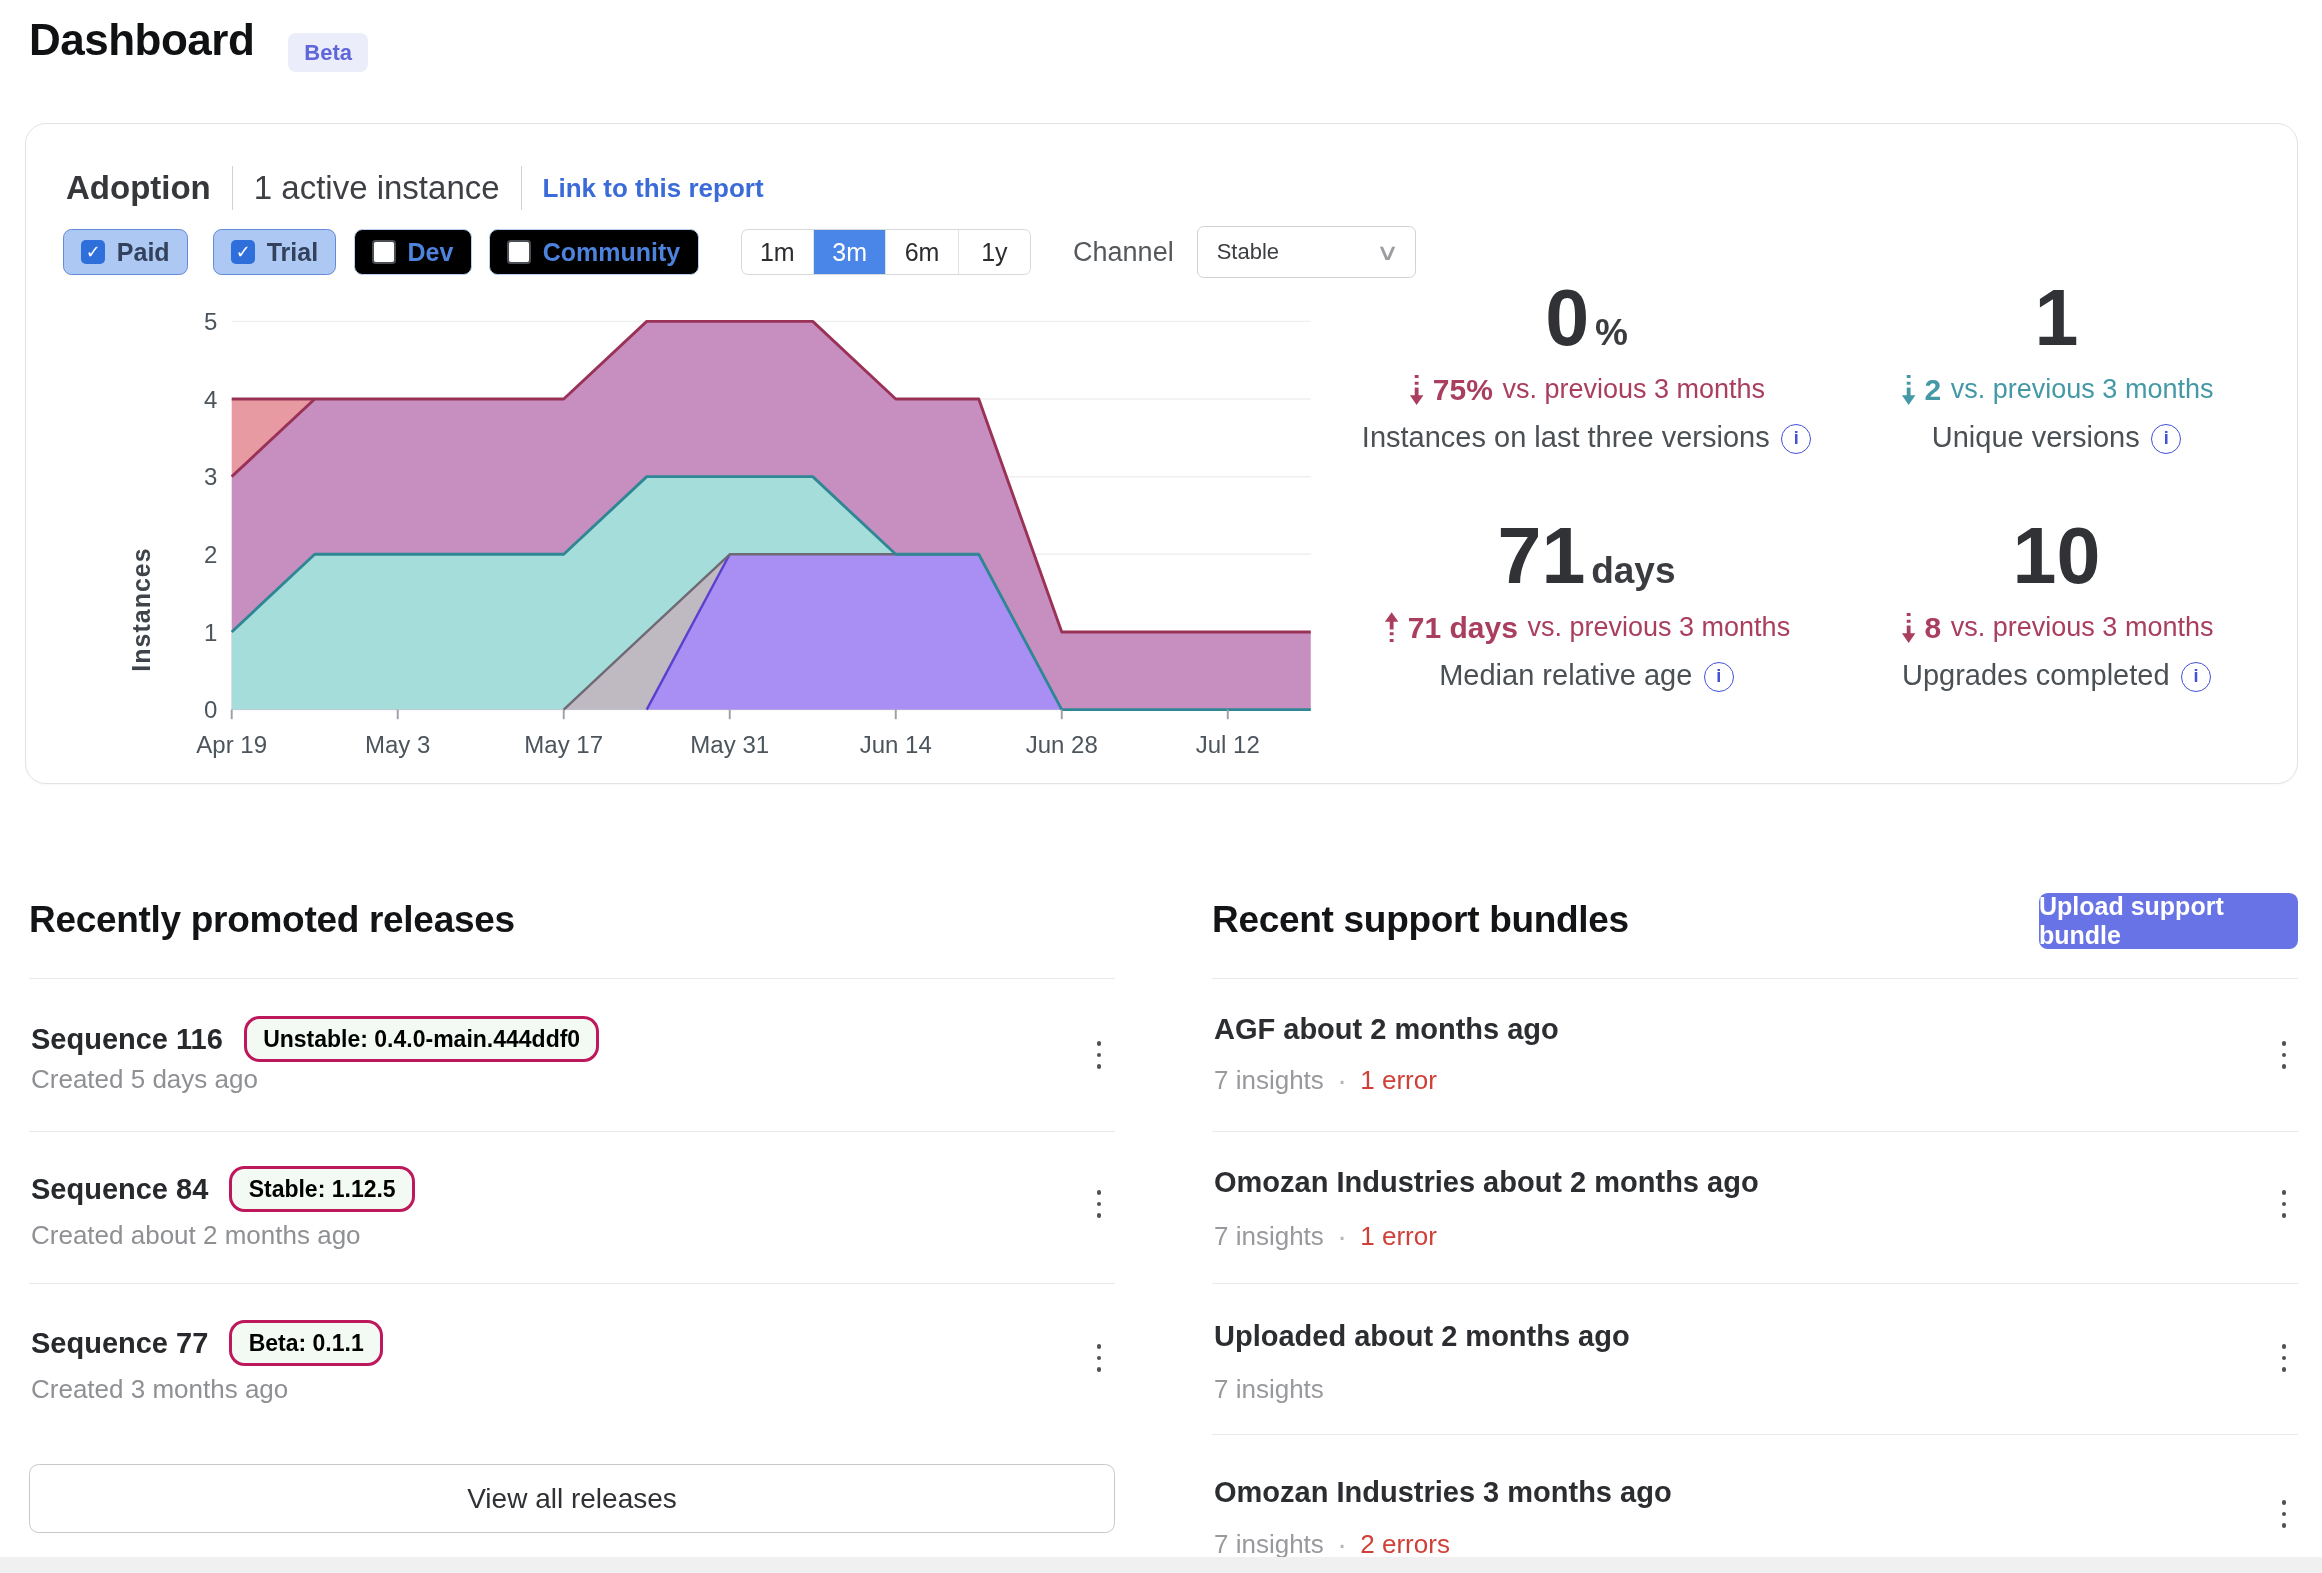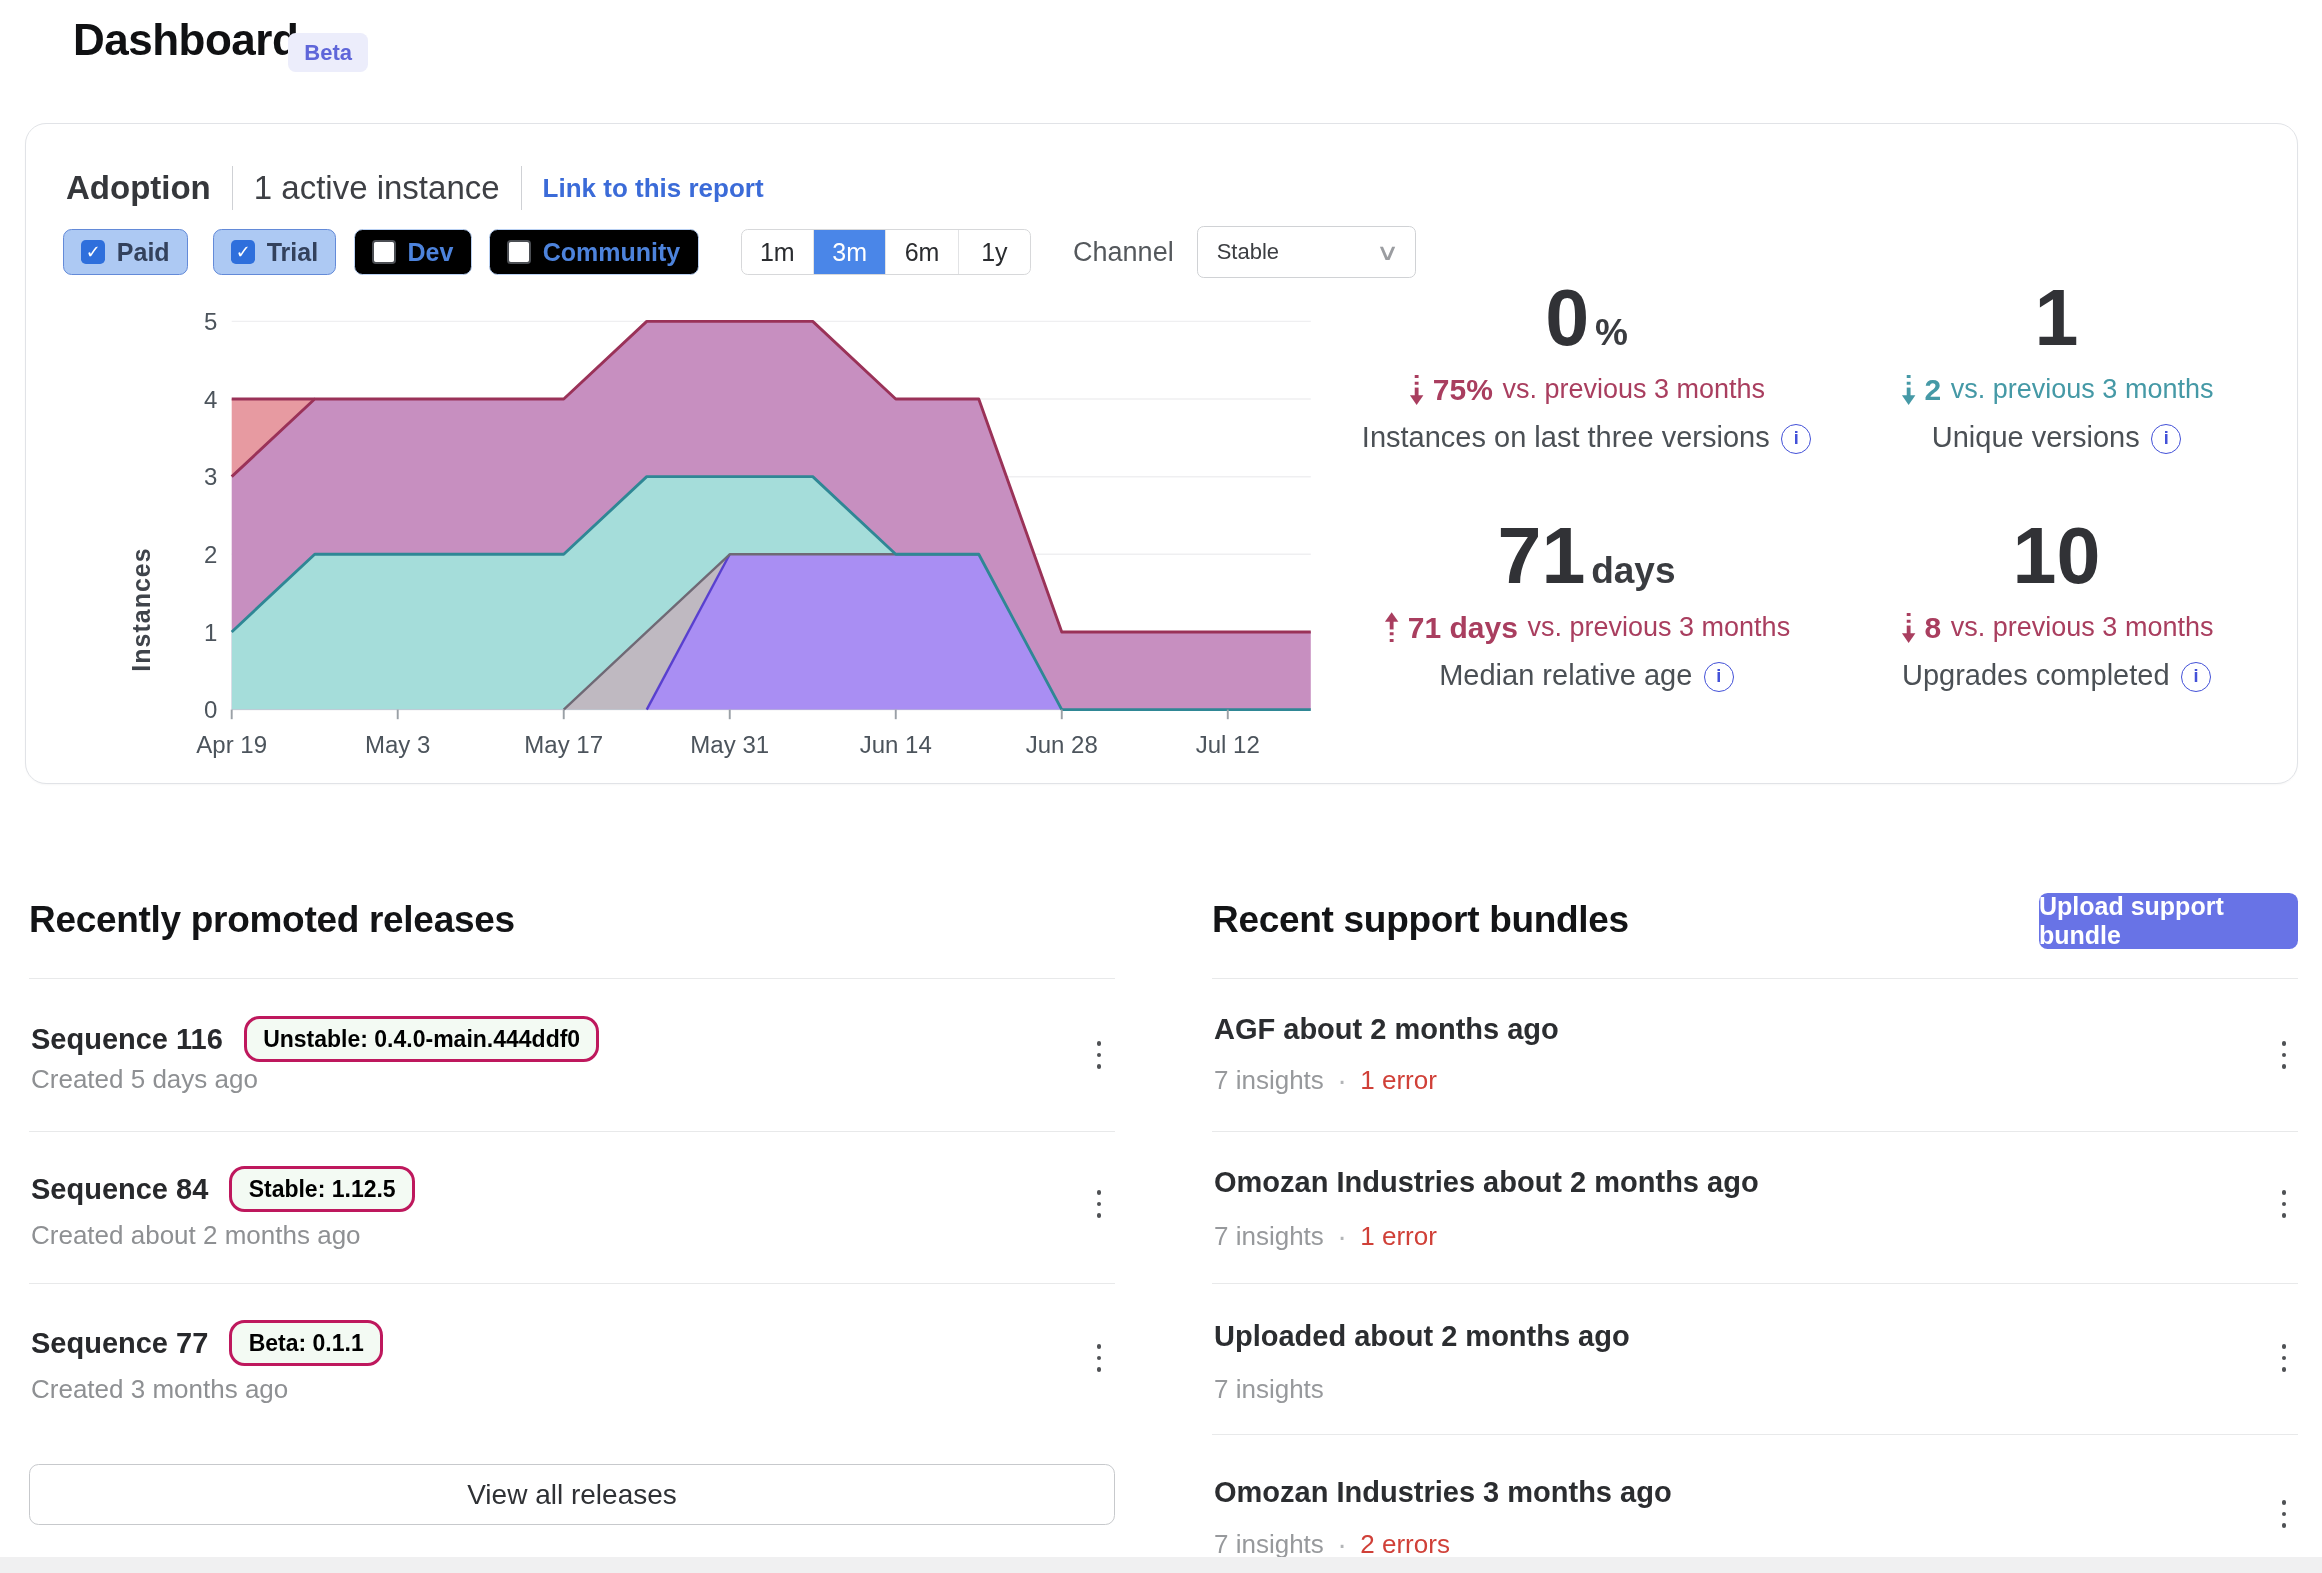--- a/index.html
+++ b/index.html
@@ -1,20 +1,20 @@
 <!DOCTYPE html>
 <html><head>
 <meta charset="utf-8">
 <style>
   html,body{margin:0;padding:0;background:#ffffff;}
   body{font-family:"Liberation Sans","DejaVu Sans",sans-serif;color:#2b2d30;}
   #page{position:relative;width:2323px;height:1574px;background:#fff;overflow:hidden;}
 
   
-  .page-title{position:absolute;left:29px;top:15.4px;font-size:44px;font-weight:700;color:#101113;letter-spacing:-0.5px;margin-left:44px;}
+  .page-title{position:absolute;left:29px;top:15.4px;font-size:44px;font-weight:700;color:#101113;letter-spacing:-0.5px;}
   .beta-badge{position:absolute;left:288px;top:33px;background:#ecedfb;color:#5f66d9;font-size:22px;font-weight:600;padding:6.7px 16.3px;border-radius:7.7px;}
 
   
   .card{position:absolute;left:25px;top:123px;width:2271px;height:659px;background:#fff;border:1px solid #e1e3e7;border-radius:21px;box-shadow:0 1px 1.9px rgba(0,0,0,.03);}
   .card-head{position:absolute;left:40px;top:42px;display:flex;align-items:center;}
   .adoption-title{font-size:33px;font-weight:700;color:#35373b;}
   .head-sep{width:1px;height:44px;background:#cfd1d5;margin:0 21px;}
   .active-instances{font-size:33px;font-weight:500;color:#3e4045;}
   .report-link{font-size:26px;font-weight:700;color:#3b6bd8;cursor:pointer;}
 
@@ -62,21 +62,21 @@
   .item-title{font-size:29px;font-weight:700;color:#28292c;}
   .bundle-title{font-size:29px;font-weight:600;color:#2b2d30;}
   .release-badge{margin-left:21px;font-size:23px;font-weight:600;color:#000000;background:#f3faf3;border:3px solid #be185d;border-radius:15.4px;padding:6.7px 16.3px;}
   .item-sub{position:absolute;font-size:26px;color:#8e9093;}
   .meta-row{position:absolute;display:flex;align-items:center;font-size:26px;}
   .meta-insights{color:#97999c;}
   .meta-dot{color:#b3b5b7;margin:0 13.4px;font-size:29px;}
   .meta-error{color:#d04038;}
   .kebab{position:absolute;width:42px;height:50px;display:flex;flex-direction:column;align-items:center;justify-content:center;cursor:pointer;}
   .kebab i{width:4.8px;height:4.8px;border-radius:50%;background:#4f5154;margin:3.4px 0;}
-  .view-all-btn{position:absolute;left:29px;top:1464px;width:1086px;height:61px;background:#fff;border:1px solid #c7c9cc;border-radius:9.6px;display:flex;align-items:center;justify-content:center;font-size:28px;color:#2f3135;cursor:pointer;box-sizing:border-box;}
+  .view-all-btn{position:absolute;left:29px;top:1464px;width:1086px;height:69px;background:#fff;border:1px solid #c7c9cc;border-radius:9.6px;display:flex;align-items:center;justify-content:center;font-size:28px;color:#2f3135;cursor:pointer;box-sizing:border-box;}
   .upload-btn{position:absolute;top:893px;left:2039px;width:259px;height:56px;background:#6873e6;color:#fff;border-radius:8.6px;display:flex;align-items:center;justify-content:center;font-size:25px;font-weight:600;cursor:pointer;}
   .bottom-strip{position:absolute;left:0;top:1557px;width:2323px;height:16.3px;background:#f0f0f1;}
 
   .arrow-svg{display:block;}
 </style>
 </head>
 <body>
 
 <div id="page">
 

